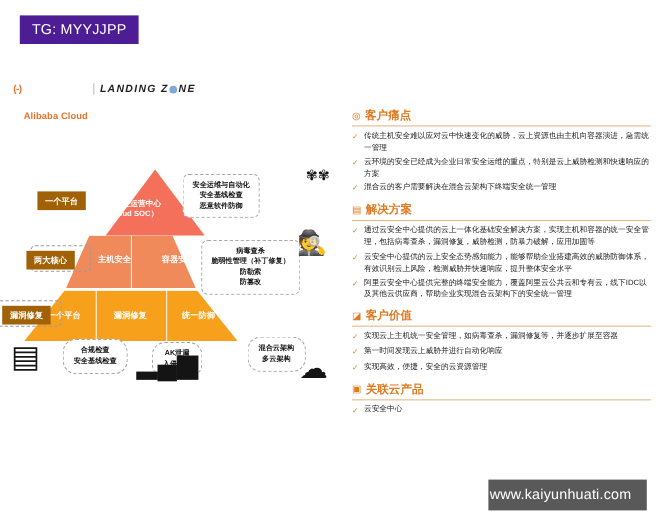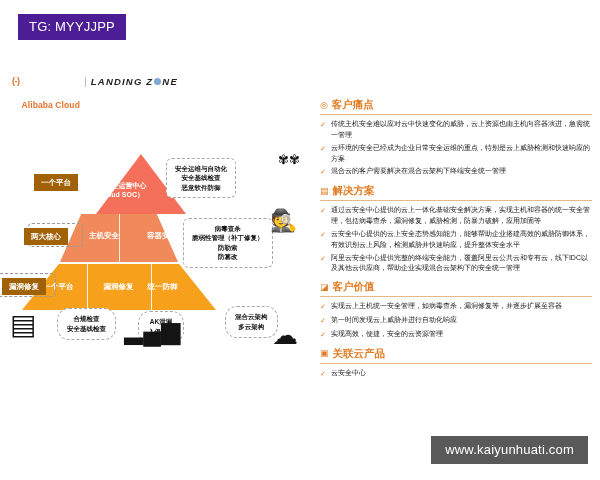--- a/index.html
+++ b/index.html
@@ -80,21 +80,21 @@
     position:absolute;top:168px;width:1px;height:46px;background:rgba(255,255,255,.9);
   }
   .pyr-bot-divider.d1{left:87px;}
   .pyr-bot-divider.d2{left:151px;}
   .pyr-bot-txt{
     position:absolute;top:186px;color:#ffffff;font-size:7.5px;font-weight:bold;
     text-align:center;
   }
   .pyr-bot-txt.a{left:30px;width:57px;}
   .pyr-bot-txt.b{left:90px;width:57px;}
-  .pyr-bot-txt.c{left:134px;width:57px;}
+  .pyr-bot-txt.c{left:152px;width:57px;}
   
   .tag{
     position:absolute;background:#a16207;color:#ffffff;
     font-size:7.5px;font-weight:bold;padding:3.5px 7px;
     white-space:nowrap;
   }
   .tag.t1{left:34px;top:78px;}
   .tag.t2{left:24px;top:132px;}
   .tag.t3{left:2px;top:182px;}
   .tagbox{
@@ -141,21 +141,21 @@
     display:flex;align-items:flex-start;gap:5px;
     font-size:7px;line-height:1.55;color:#1a1a1a;
     margin-bottom:2px;
   }
   .chk{color:#E07B22;font-size:7px;flex:0 0 auto;padding-top:1px;}
   .itxt{flex:1 1 auto;}
   
   .watermark{
     position:absolute;right:12px;bottom:16px;
     background:#595959;color:#ffffff;
-    font-size:13px;padding:6px 14px 7px 14px;
+    font-size:13px;padding:6px 14px 7px 1px;
     white-space:nowrap;letter-spacing:.2px;
   }
 </style>
 </head>
 <body>
 
 <div class="tg-badge">TG: MYYJJPP</div>
 
 <div class="header">
   <div class="brand">

